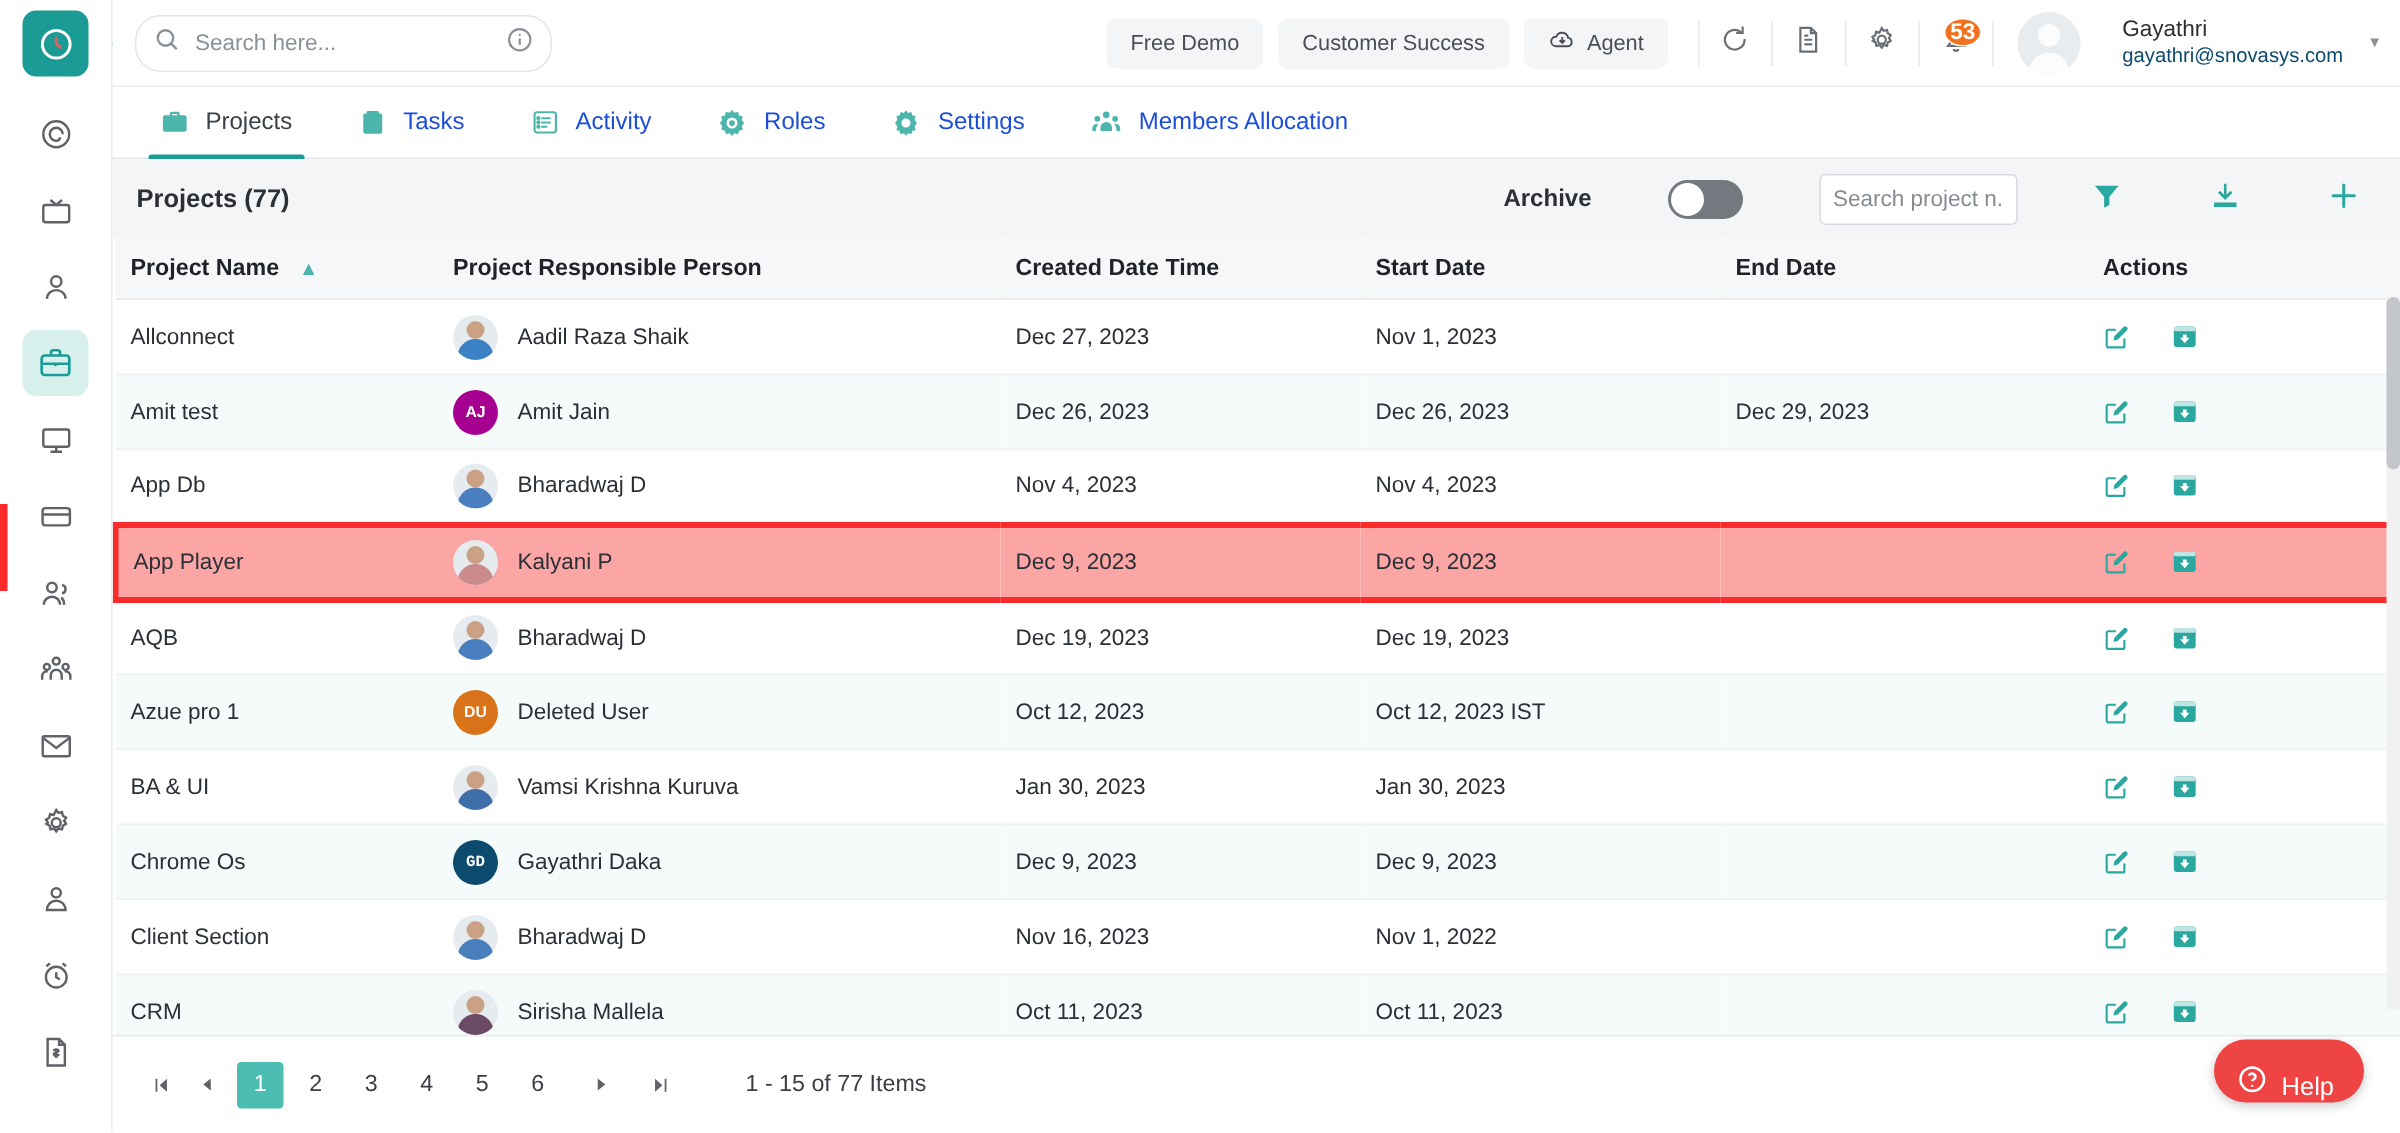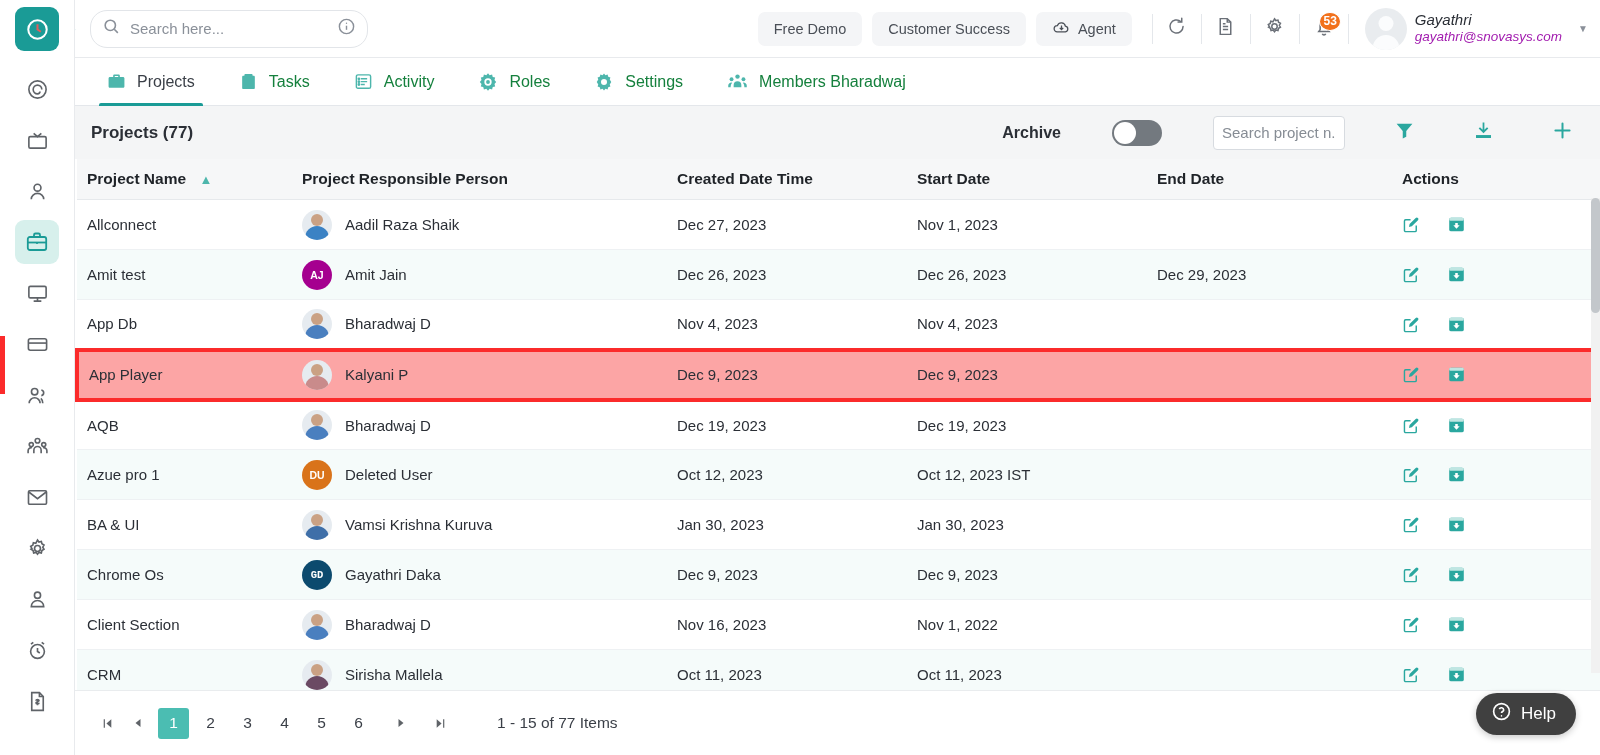--- a/index.html
+++ b/index.html
@@ -62,45 +62,45 @@
     display: flex; align-items: center; gap: 7px; margin-right: 10px; cursor: pointer;
   }
   .tb-divider { width: 1px; height: 30px; background: #e4e7eb; margin: 0 4px; }
   .tb-icon {
     width: 40px; height: 40px; display: flex; align-items: center; justify-content: center;
     color: #6b7078; position: relative; cursor: pointer;
   }
   #notif-badge {
     position: absolute; top: 3px; right: 3px; min-width: 19px; height: 19px;
     background: #f2711c; color: #fff; border-radius: 50%;
-    font-size: 12px; font-weight: 700; display: flex; align-items: center;
+    font-size: 15px; font-weight: 700; display: flex; align-items: center;
     justify-content: center; padding: 0 3px; border: 1.5px solid #fff;
   }
-  #user-area { display: flex; align-items: center; gap: 8px; padding: 0 6px 0 12px; cursor: pointer; font-style: italic; }
+  #user-area { display: flex; align-items: center; gap: 28px; padding: 0 6px 0 12px; cursor: pointer; }
   #avatar {
     width: 42px; height: 42px; border-radius: 50%; background: #e9ecef;
     overflow: hidden; position: relative; flex: 0 0 auto;
   }
   #avatar .head { position: absolute; left: 50%; top: 8px; transform: translateX(-50%);
     width: 15px; height: 15px; border-radius: 50%; background: #fbfcfd; }
   #avatar .body { position: absolute; left: 50%; bottom: -3px; transform: translateX(-50%);
     width: 27px; height: 18px; border-radius: 14px 14px 0 0; background: #fbfcfd; }
   #user-name { font-size: 15px; color: #2b2f36; line-height: 1.25; }
-  #user-email { font-size: 13.5px; color: #a21caf; line-height: 1.25; }
+  #user-email { font-size: 13.5px; color: #0c4a6e; line-height: 1.25; }
   #user-caret { color: #8a9099; font-size: 10px; margin-left: 10px; margin-right: 12px; }
 
   
   #tabs {
     position: absolute; left: 67px; top: 58px; right: 0; height: 48px;
     background: #fff; border-bottom: 1px solid #e4e7eb;
     display: flex; align-items: stretch; padding-left: 18px; z-index: 3;
   }
   .tab {
     display: flex; align-items: center; gap: 11px; padding: 0 22px;
-    font-size: 16px; color: #15803d; cursor: pointer; position: relative;
+    font-size: 16px; color: #1d4ed8; cursor: pointer; position: relative;
   }
   .tab .tab-ico { color: #4db6ac; display: flex; }
   .tab.active { color: #3a3f47; }
   .tab.active::after {
     content: ''; position: absolute; left: 14px; right: 14px; bottom: -1px;
     height: 3px; background: #1a9b96; border-radius: 2px 2px 0 0;
   }
 
   
   #toolbar {
@@ -192,21 +192,21 @@
   .pg-num {
     min-width: 31px; height: 31px; display: flex; align-items: center; justify-content: center;
     font-size: 15.5px; color: #3a3f47; cursor: pointer; margin: 0 3px;
   }
   .pg-num.active { background: #4bbdb2; color: #fff; border-radius: 3px; }
   #pg-info { margin-left: 40px; font-size: 15.5px; color: #3a3f47; }
 
   
   #help-btn {
     position: absolute; right: 24px; bottom: 20px; height: 42px; padding: 0 20px 0 15px;
-    background: #404040; border-radius: 22px; display: flex; align-items: center;
+    background: #ef4444; border-radius: 22px; display: flex; align-items: flex-end;
     gap: 9px; color: #fff; font-size: 17px; cursor: pointer; z-index: 20;
     box-shadow: 0 2px 7px rgba(0,0,0,.22);
   }
 </style>
 </head>
 <body>
 
 <div id="left-rail">
   <div id="rail-logo">
     <svg width="27" height="27" viewBox="0 0 24 24" fill="none" stroke="#fff" stroke-width="1.8">
@@ -459,21 +459,21 @@
   </div>
   <div class="tab">
     <span class="tab-ico">
       <svg width="21" height="21" viewBox="0 0 24 24" fill="currentColor">
         <circle cx="12" cy="6.4" r="2.5"></circle>
           <circle cx="5.2" cy="9.4" r="2.2"></circle>
           <circle cx="18.8" cy="9.4" r="2.2"></circle>
         <path d="M7.6 18.6v-2.4a4.4 4.4 0 0 1 8.8 0v2.4zM1.4 18.6v-2a3.5 3.5 0 0 1 4.4-3.3 6.4 6.4 0 0 0-1.6 4v1.3zM22.6 18.6v-2a3.5 3.5 0 0 0-4.4-3.3 6.4 6.4 0 0 1 1.6 4v1.3z"></path>
       </svg>
       </span>
-    <span>Members Bharadwaj</span>
+    <span>Members Allocation</span>
   </div>
 </div>
 
 <div id="toolbar">
   <div id="panel-title">Projects (77)</div>
   <div class="topbar-spacer"></div>
   <div id="archive-label">Archive</div>
   <div id="archive-toggle">
     <div class="knob"></div>
   </div>

